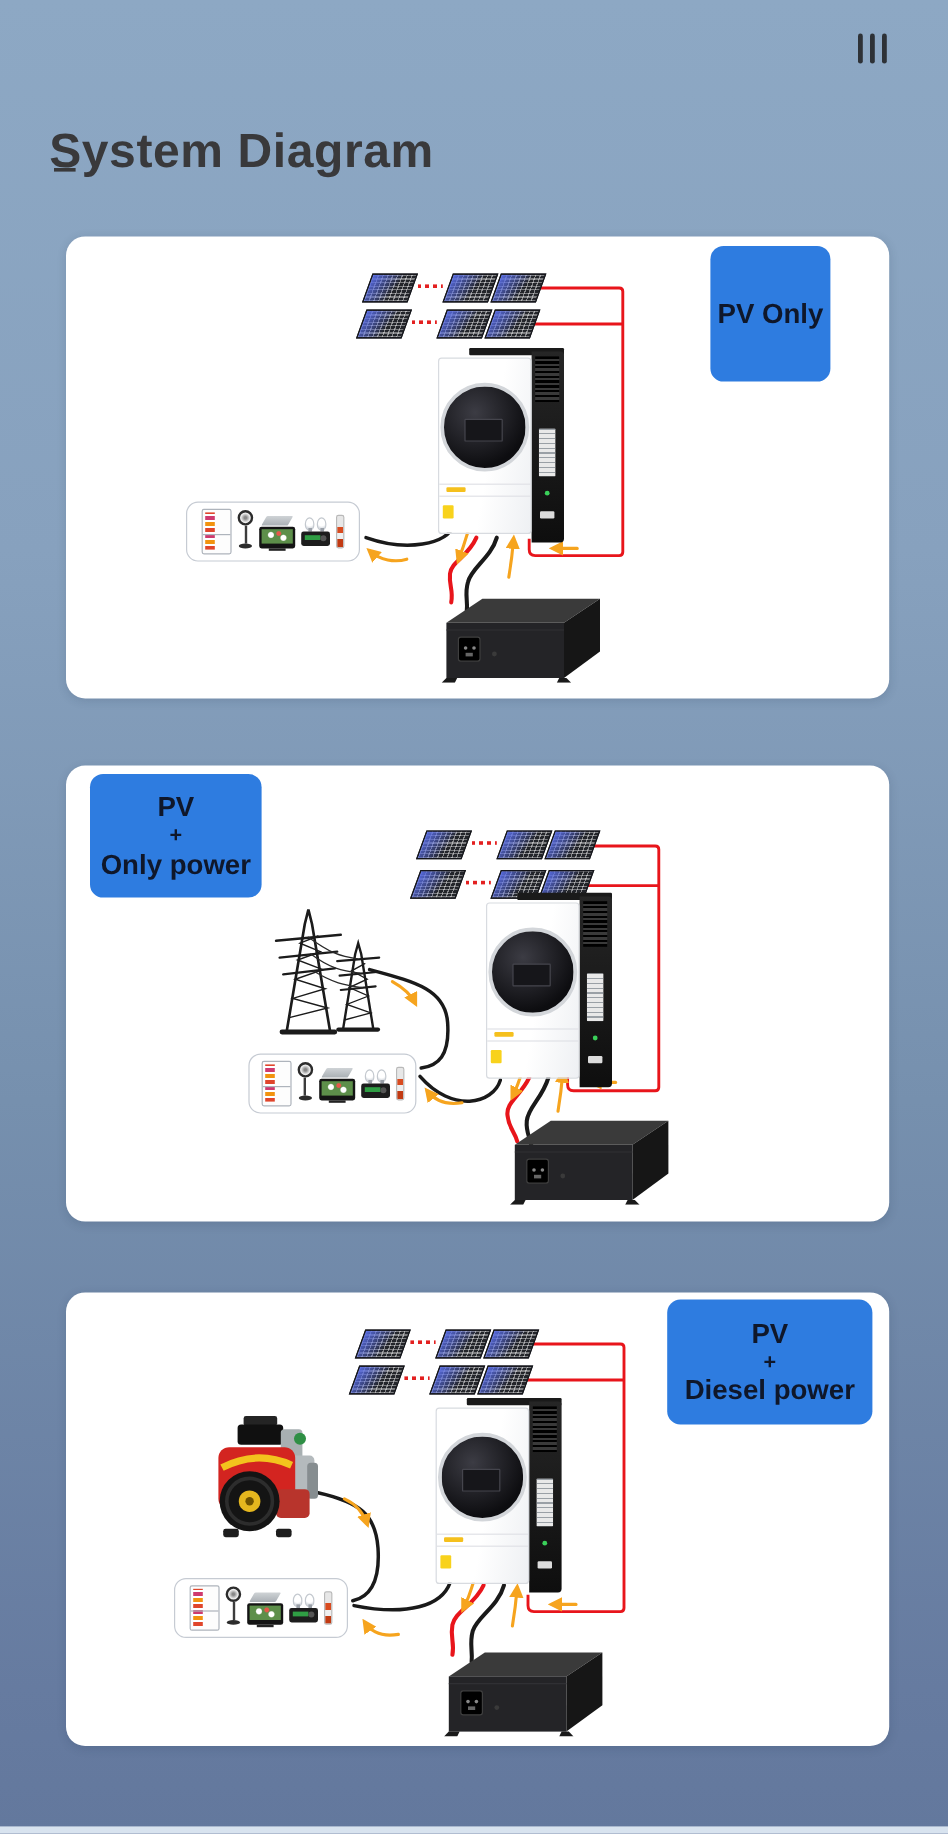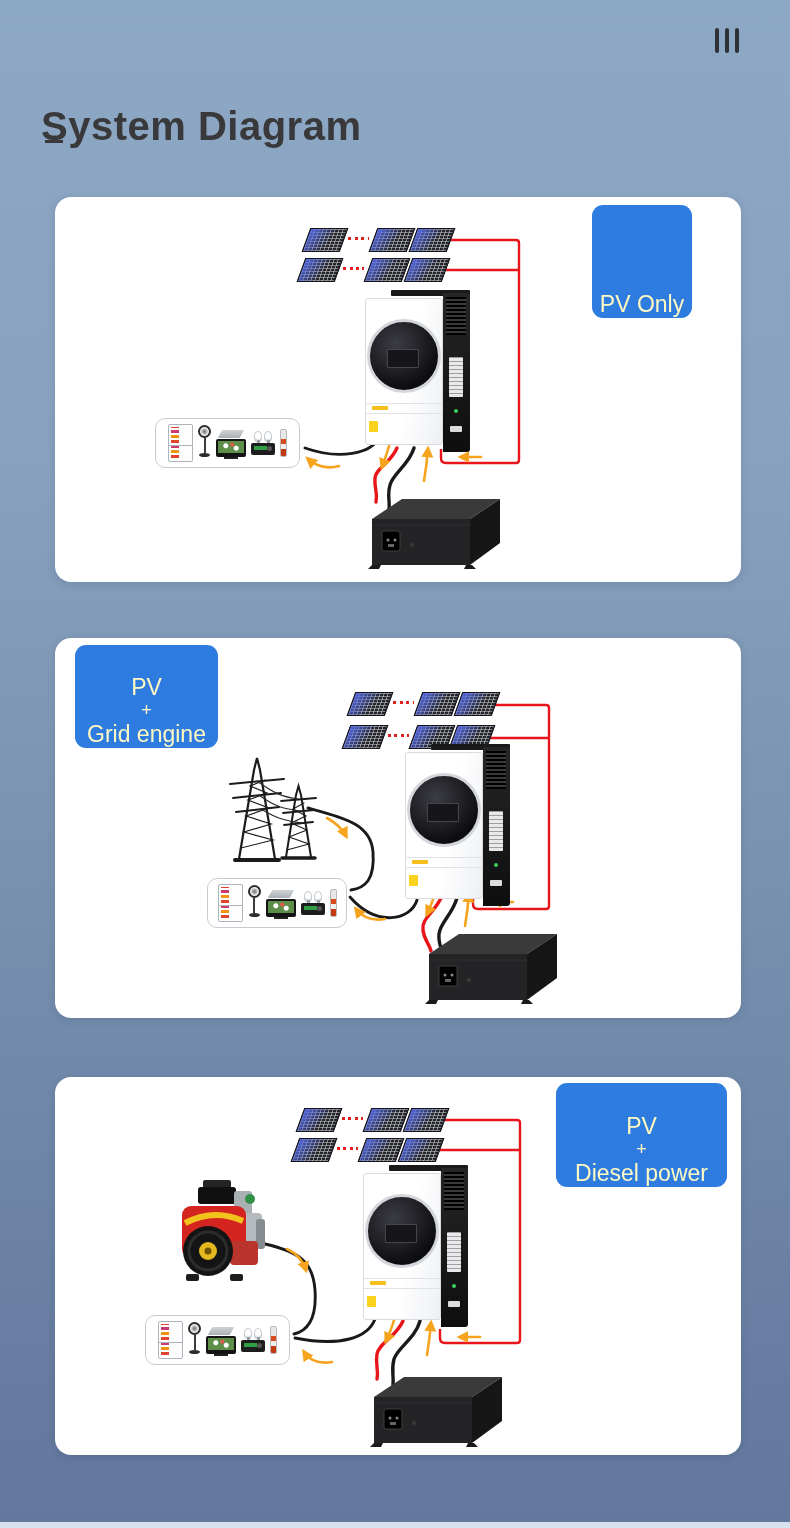--- a/index.html
+++ b/index.html
@@ -23,23 +23,23 @@
   #card3{top:1077px;height:378px;}
 
   .wires{position:absolute;left:0;top:0;width:100%;height:100%;pointer-events:none;}
   .wr {stroke:#E8151B;stroke-width:2.4;fill:none;}
   .wrb{stroke:#E8151B;stroke-width:3.4;fill:none;stroke-linecap:round;}
   .wk {stroke:#1A1A1A;stroke-width:2.9;fill:none;stroke-linecap:round;}
   .wkb{stroke:#1A1A1A;stroke-width:3.4;fill:none;stroke-linecap:round;}
   .ar {stroke:#F6A41E;stroke-width:2.6;fill:none;stroke-linecap:round;}
 
   
-  .pv-label{position:absolute;background:#2E7CE0;border-radius:11px;color:#fef9c3;
-    display:flex;flex-direction:column;align-items:center;justify-content:flex-end;
-    text-align:center;font-weight:400;line-height:1.16;}
+  .pv-label{position:absolute;background:#2E7CE0;border-radius:11px;color:#0f172a;
+    display:flex;flex-direction:column;align-items:center;justify-content:center;
+    text-align:center;font-weight:700;line-height:1.16;}
   .pv-label span{display:block;font-size:23px;}
   .pv-label span:nth-child(2){font-size:18px;}
   .pv-label span:empty{display:none;}
 
   
   .solar-row{position:absolute;width:150px;height:25px;}
   .panel{position:absolute;top:0;width:38px;height:24px;transform:skewX(-20deg);
     box-sizing:border-box;border:1px solid #14151a;
     background-color:#23252a;
     background-image:
@@ -320,21 +320,21 @@
     <rect x="14" y="38" width="18" height="20" rx="2" fill="#000" stroke="#3F3F3F"></rect>
     <circle cx="20" cy="47" r="1.5" fill="#888"></circle>
       <circle cx="27" cy="47" r="1.5" fill="#888"></circle>
     <rect x="20" y="51" width="6" height="3" fill="#666"></rect>
     <circle cx="44" cy="52" r="2" fill="#3A3A3A"></circle>
   </svg>
 
   <div class="pv-label" style="left:20px;top:7px;width:143px;height:103px">
     <span>PV</span>
     <span>+</span>
-    <span>Grid engine</span>
+    <span>Only power</span>
   </div>
 </div>
 
 <div class="card" id="card3">
   <svg class="wires" viewBox="0 0 686 378">
     <defs>
       <marker id="ah3" viewBox="0 0 10 10" refX="7" refY="5" markerWidth="4.6" markerHeight="4.6" orient="auto-start-reverse">
         <path d="M0,0 L10,5 L0,10 Z" fill="#F6A41E"></path>
       </marker>
     </defs>

